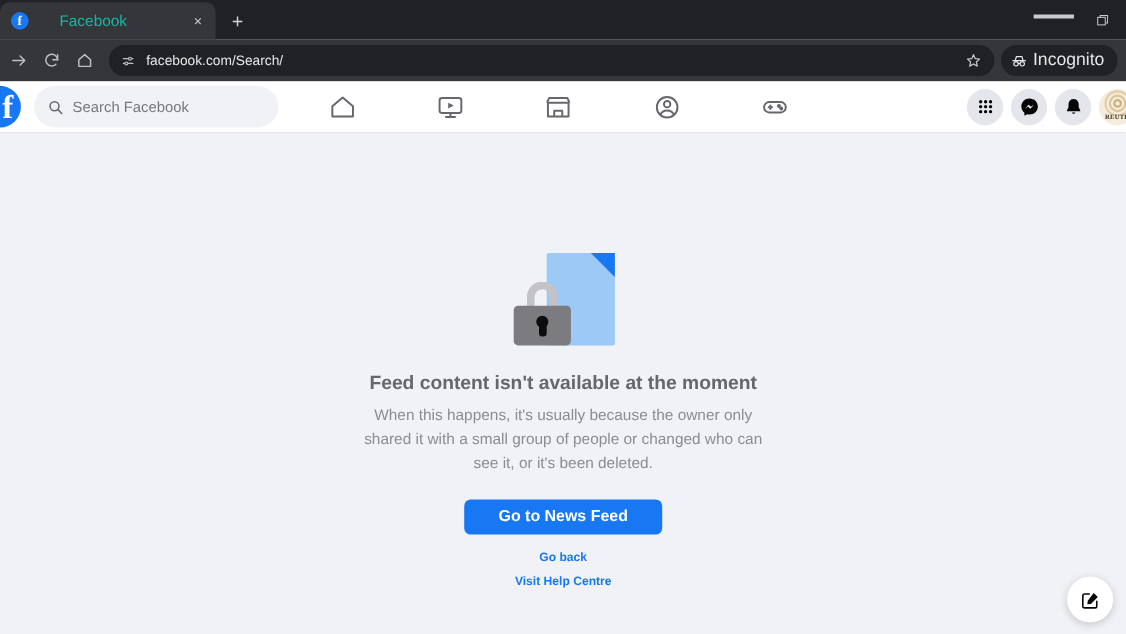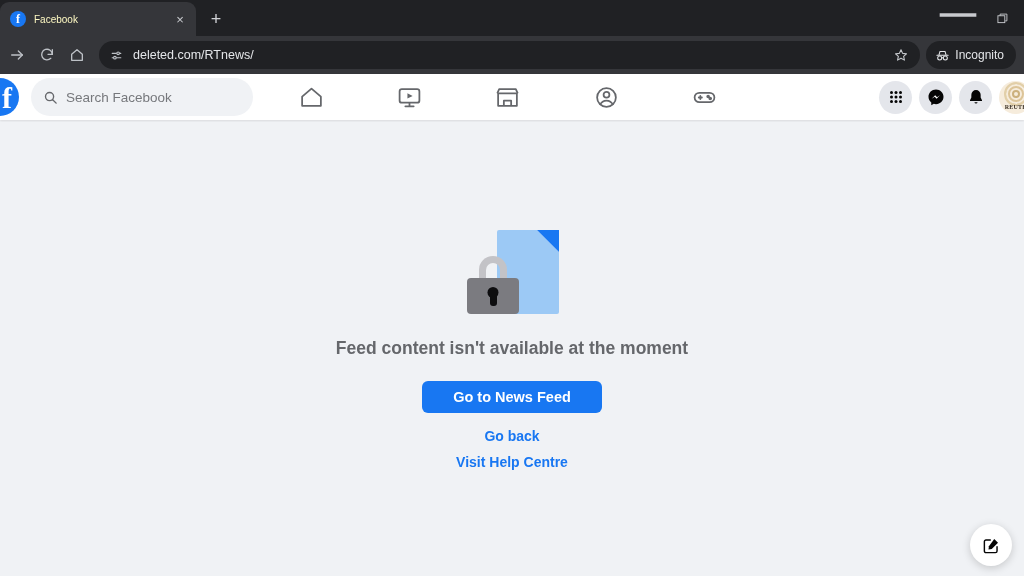--- a/index.html
+++ b/index.html
@@ -25,22 +25,22 @@
     position: relative;
   }
   .tab-favicon {
     width: 16px; height: 16px; border-radius: 50%;
     background: #1877f2; flex: 0 0 16px;
     display: flex; align-items: center; justify-content: center;
     color: #fff; font-size: 12px; font-weight: bold;
     font-family: "Liberation Serif", serif; line-height: 1;
   }
   .tab-title {
-    flex: 1; color: #fef9c3; font-size: 10px;
-    white-space: nowrap; overflow: hidden; text-overflow: ellipsis;
+    flex: 1; color: #14b8a6; font-size: 14px;
+    white-space: nowrap; overflow: hidden; text-overflow: ellipsis; margin-left: 20px;
   }
   .tab-close {
     width: 16px; height: 16px; color: #c9cbcf; font-size: 13px;
     display: flex; align-items: center; justify-content: center;
     line-height: 1; flex: 0 0 16px;
   }
   .newtab {
     width: 28px; height: 28px; margin-left: 6px; margin-bottom: 3px;
     color: #d0d2d6; font-size: 18px; font-weight: 300;
     display: flex; align-items: center; justify-content: center;
@@ -86,21 +86,21 @@
   }
   .omni-star {
     width: 26px; height: 26px; border-radius: 50%;
     display: flex; align-items: center; justify-content: center;
     color: #c4c7cb; margin-right: 2px;
   }
   .omni-star svg { width: 14px; height: 14px; }
   .incognito-chip {
     height: 28px; background: #202124; border-radius: 14px;
     display: flex; align-items: center; gap: 5px;
-    padding: 0 12px 0 9px; color: #e3e5e8; font-size: 12px;
+    padding: 0 12px 0 9px; color: #e3e5e8; font-size: 16px;
     flex: 0 0 auto; white-space: nowrap;
   }
   .incognito-chip svg { width: 15px; height: 15px; flex: 0 0 15px; }
 
   
   .fbnav {
     height: 46px; background: #ffffff; position: relative;
     display: flex; align-items: center;
     box-shadow: 0 1px 2px rgba(0,0,0,0.1);
   }
@@ -225,21 +225,21 @@
   }
   .cta {
     margin-top: 22px; width: 180px; height: 32px;
     background: #1877f2; color: #ffffff; border: none;
     border-radius: 6px; font-size: 14.5px; font-weight: bold;
     font-family: "Liberation Sans", sans-serif;
     display: flex; align-items: center; justify-content: center;
   }
   .linkrow { margin-top: 15px; text-align: center; }
   .fblink {
-    display: block; color: #1877f2; font-size: 14px;
+    display: block; color: #1877f2; font-size: 11px;
     font-weight: bold; text-decoration: none; margin-bottom: 10px;
   }
 
   .fab {
     position: absolute; right: 12px; bottom: 10px;
     width: 42px; height: 42px; border-radius: 50%;
     background: #ffffff; box-shadow: 0 2px 8px rgba(0,0,0,0.18);
     display: flex; align-items: center; justify-content: center;
     color: #050505;
   }
@@ -294,21 +294,21 @@
 
     <div class="omnibox">
       <span class="omni-icon">
         <svg viewBox="0 0 24 24" fill="none" stroke="currentColor" stroke-width="2" stroke-linecap="round">
           <line x1="4" y1="8" x2="20" y2="8"></line>
             <line x1="4" y1="16" x2="20" y2="16"></line>
           <circle cx="15" cy="8" r="2.4" fill="#202124"></circle>
             <circle cx="9" cy="16" r="2.4" fill="#202124"></circle>
         </svg>
       </span>
-      <span class="omni-url">deleted.com/RTnews/</span>
+      <span class="omni-url">facebook.com/Search/</span>
       <span class="omni-star">
         <svg viewBox="0 0 24 24" fill="none" stroke="currentColor" stroke-width="1.9" stroke-linejoin="round">
           <polygon points="12 3 14.8 9.2 21.4 9.9 16.5 14.3 17.9 20.8 12 17.4 6.1 20.8 7.5 14.3 2.6 9.9 9.2 9.2"></polygon>
         </svg>
       </span>
     </div>
 
     <div class="incognito-chip">
       <svg viewBox="0 0 24 24" fill="none" stroke="currentColor" stroke-width="1.7" stroke-linecap="round">
         <path d="M6.5 10.5 8 5.5h8l1.5 5"></path>
@@ -413,20 +413,21 @@
       <div class="doc-fold2"></div>
       <div class="lock">
         <div class="lock-shackle"></div>
         <div class="lock-body">
           <div class="lock-hole"></div>
         </div>
       </div>
     </div>
 
     <div class="headline">Feed content isn't available at the moment</div>
+    <div class="subtext">When this happens, it's usually because the owner only shared it with a small group of people or changed who can see it, or it's been deleted.</div>
 
     <button class="cta">Go to News Feed</button>
 
     <div class="linkrow">
       <a class="fblink" href="#">Go back</a>
       <a class="fblink" href="#">Visit Help Centre</a>
     </div>
 
     <div class="fab">
       <svg viewBox="0 0 24 24" fill="none" stroke="currentColor" stroke-width="1.8" stroke-linecap="round" stroke-linejoin="round">

